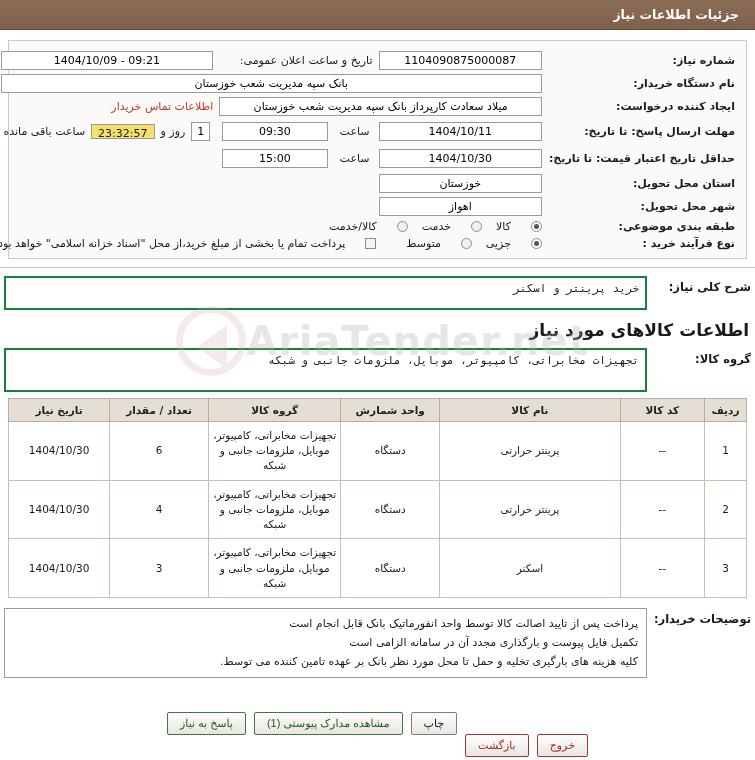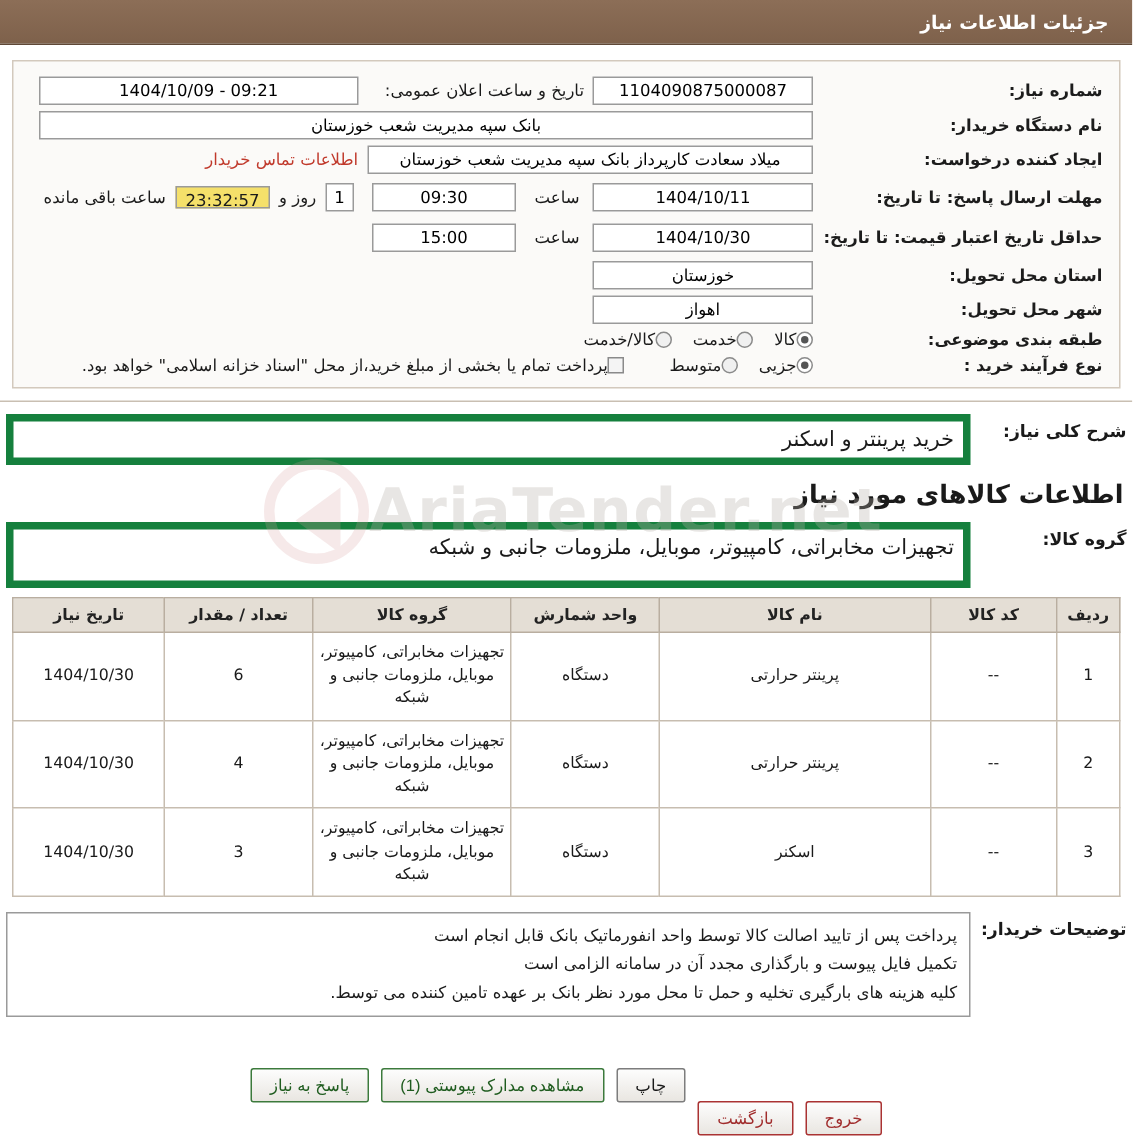--- a/index.html
+++ b/index.html
@@ -92,21 +92,21 @@
     height: 15px;
     line-height: 17px;
     padding: 0 6px;
     text-align: center;
     direction: ltr;
     font-size: 11px;
   }
 
   
   .radio-group { display: flex; align-items: center; gap: 14px; justify-content: flex-start; }
-  .radio-item { display: flex; align-items: center; gap: 0; white-space: nowrap; font-size: 11px; }
+  .radio-item { display: flex; align-items: center; gap: 20px; white-space: nowrap; font-size: 11px; }
   .radio {
     width: 11px; height: 11px; border-radius: 50%;
     border: 1px solid #8a8a8a; background: #f0f0f0;
     display: inline-block; position: relative;
   }
   .radio.on { background: #fff; }
   .radio.on::after {
     content: ""; position: absolute; left: 2px; top: 2px;
     width: 5px; height: 5px; border-radius: 50%; background: #555;
   }
@@ -133,27 +133,28 @@
   .section-lbl {
     font-weight: bold;
     font-size: 11.5px;
     white-space: nowrap;
     padding-top: 4px;
     width: 96px;
     text-align: right;
   }
   .textarea {
     flex: 1;
-    border: 5px solid #15803d;
+    border: 2px solid #15803d;
     background: #fff;
     min-height: 34px;
     padding: 4px 6px;
-    font-size: 14px;
+    font-size: 11px;
     text-align: right;
     position: relative;
+    font-family: Liberation Mono, monospace;
   }
   .textarea.tall { min-height: 44px; }
   .subtitle {
     font-weight: bold;
     font-size: 17px;
     margin: 10px 6px 4px 0;
     text-align: right;
   }
 
   

